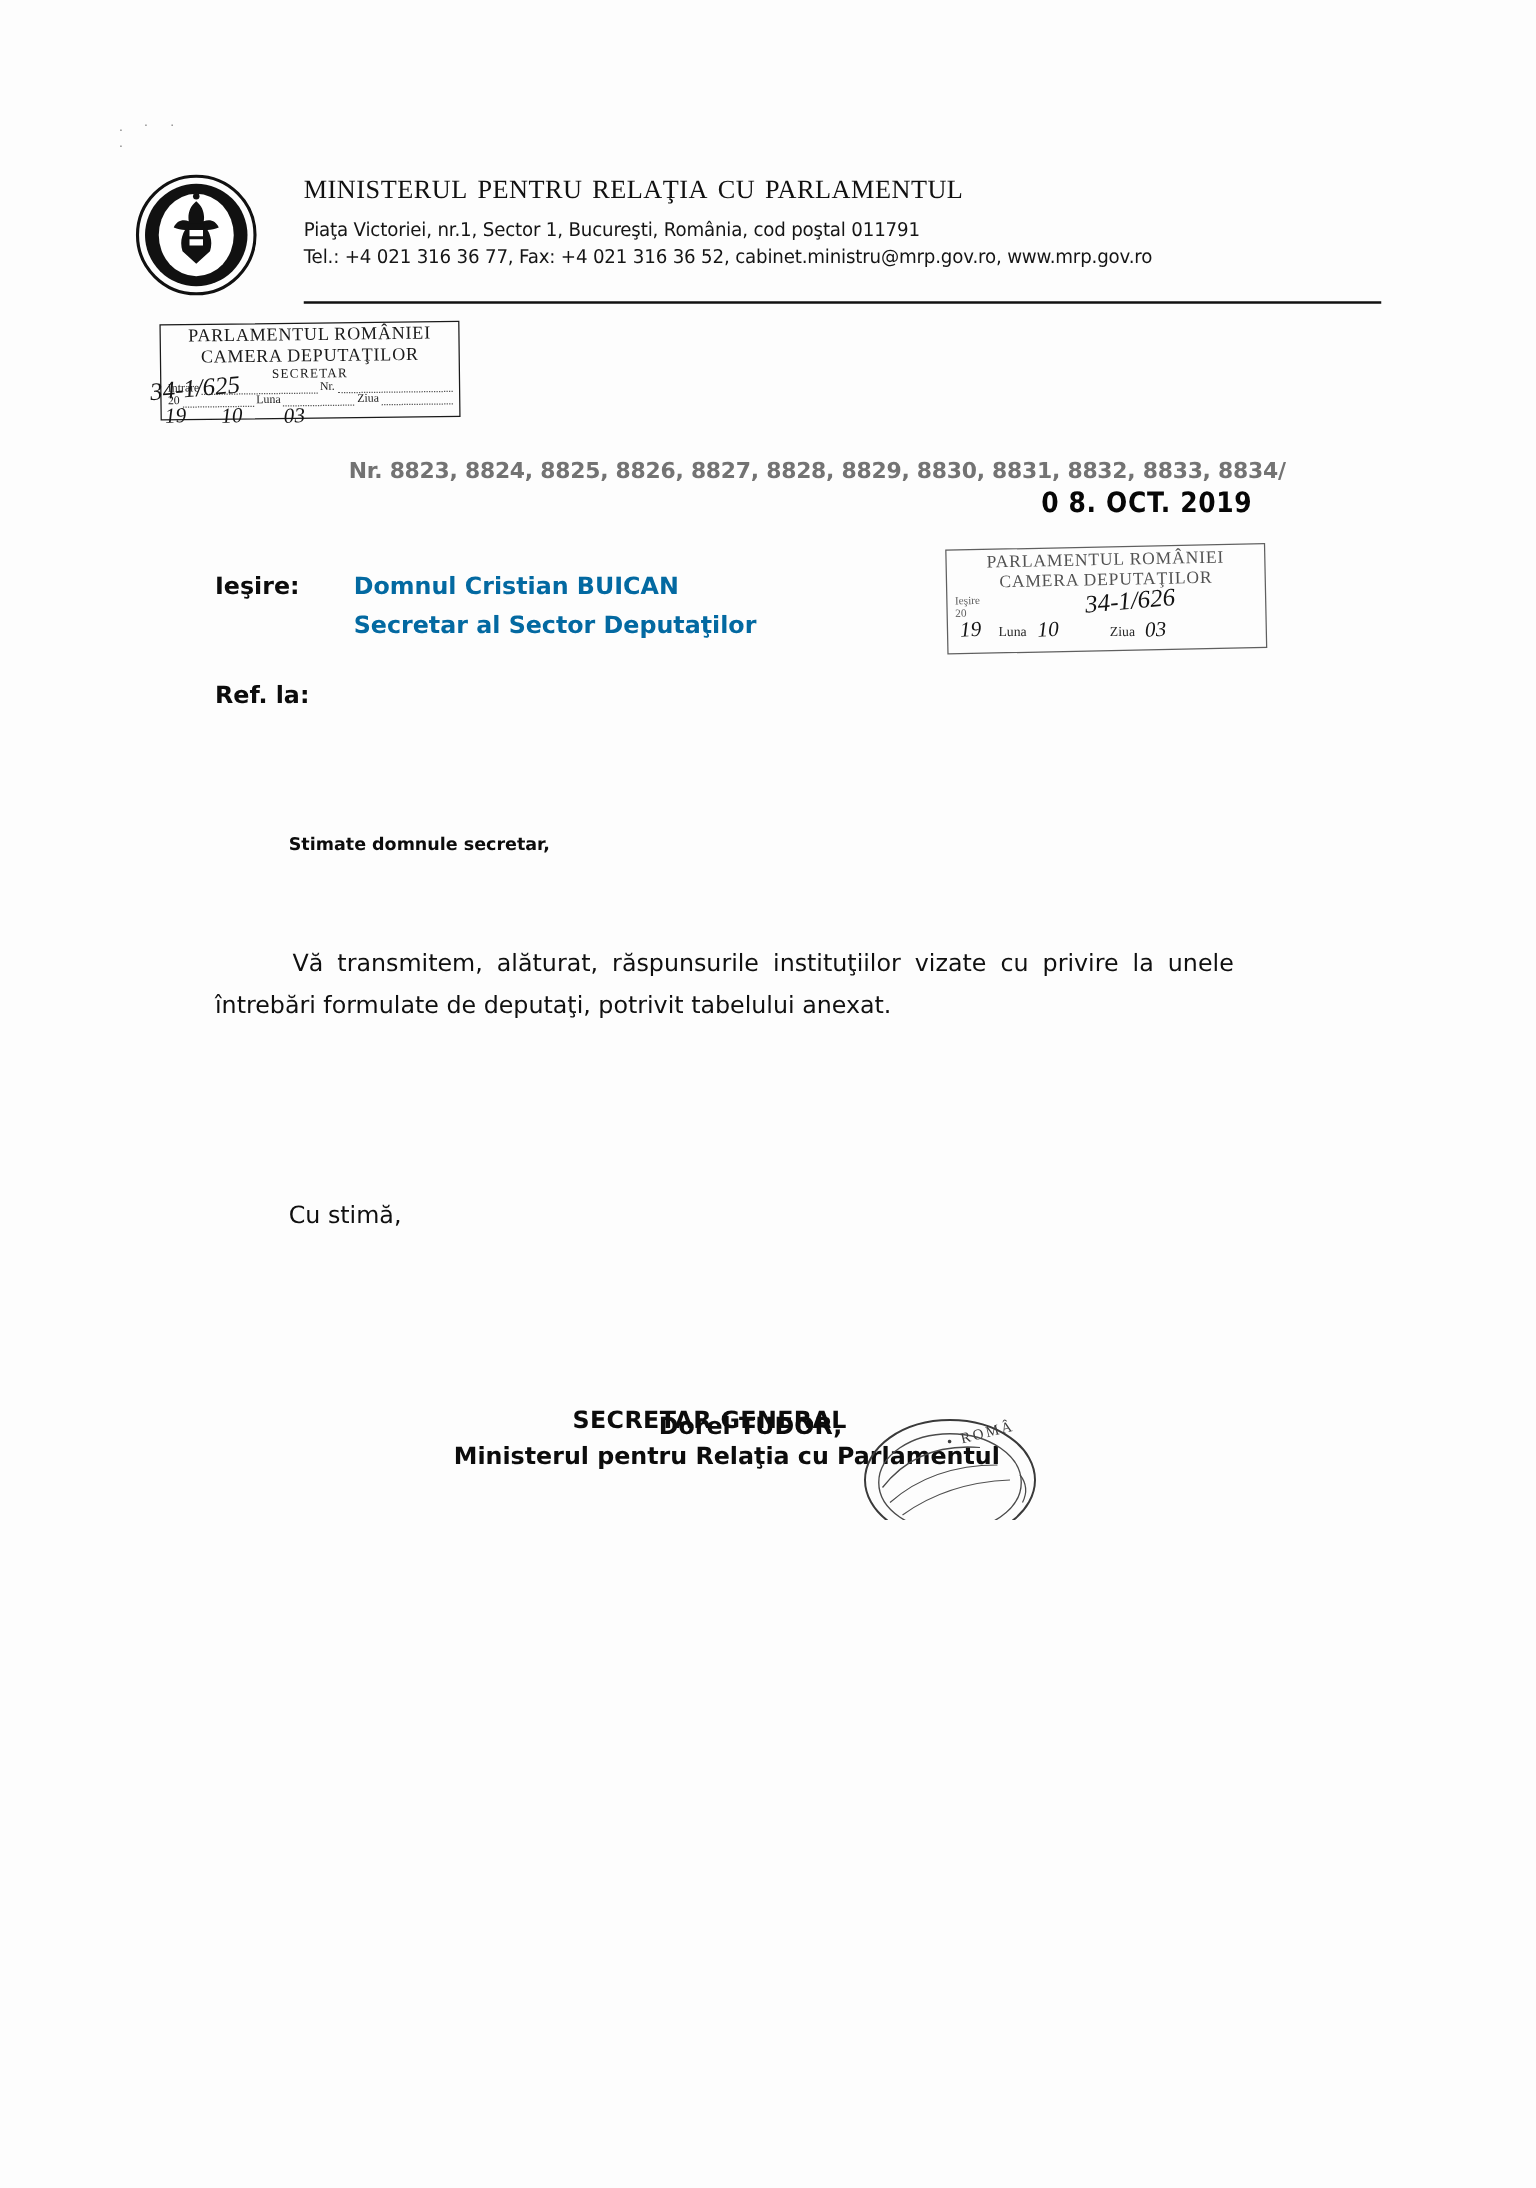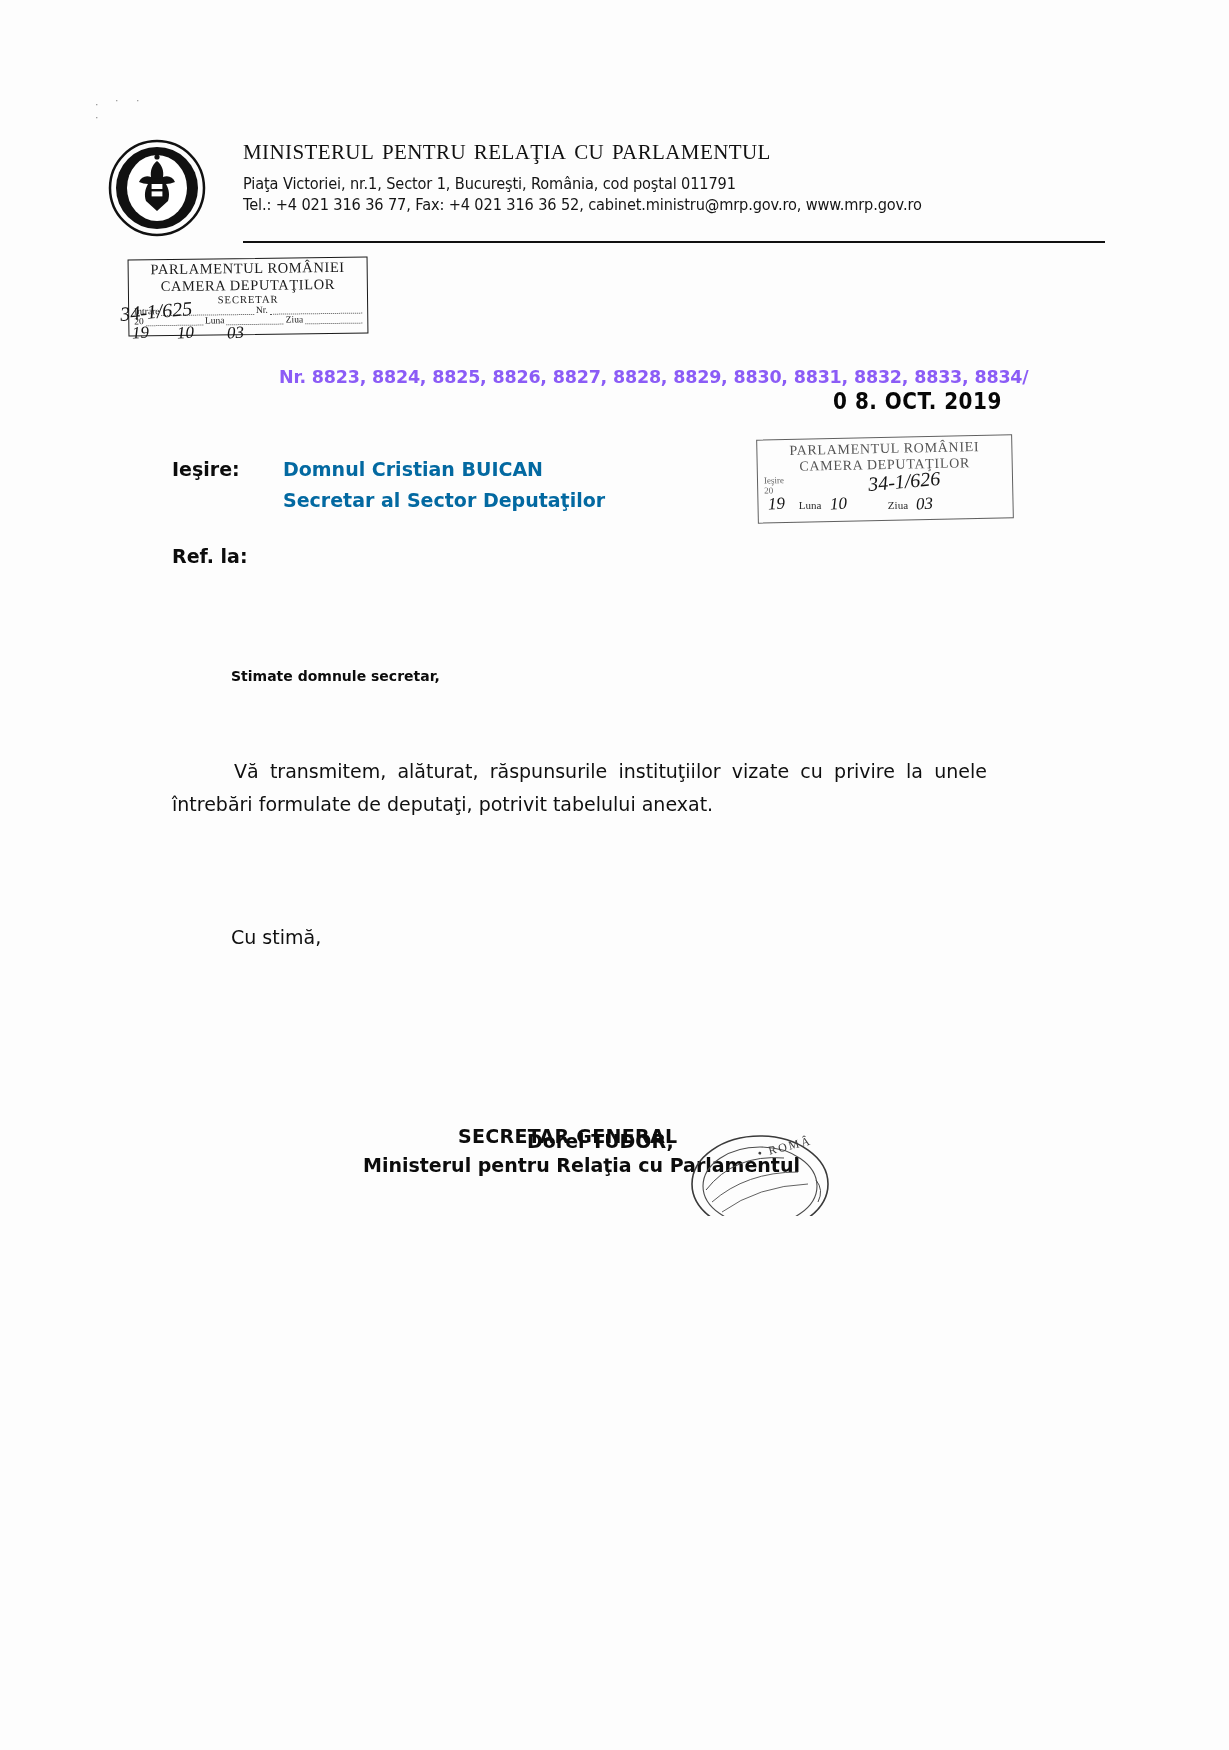--- a/index.html
+++ b/index.html
@@ -159,21 +159,21 @@
 
   
   .nr-line {
     position: absolute;
     left: 279px;
     top: 367px;
     font-family: "DejaVu Sans", sans-serif;
     font-weight: bold;
     font-size: 17.5px;
     letter-spacing: -0.2px;
-    color: #8b5cf6;
+    color: #737373;
     white-space: nowrap;
   }
 
   
   .date-stamp {
     position: absolute;
     left: 833px;
     top: 388px;
     font-family: "DejaVu Sans", sans-serif;
     font-weight: bold;
@@ -276,21 +276,21 @@
     font-size: 19px;
     line-height: 1.72;
     color: #101010;
     text-indent: 62px;
     text-align: justify;
   }
 
   .closing {
     position: absolute;
     left: 231px;
-    top: 926px;
+    top: 961px;
     font-family: "DejaVu Sans", sans-serif;
     font-size: 19px;
     color: #101010;
     white-space: nowrap;
   }
 
   
   .sig-name {
     position: absolute;
     left: 527px;

